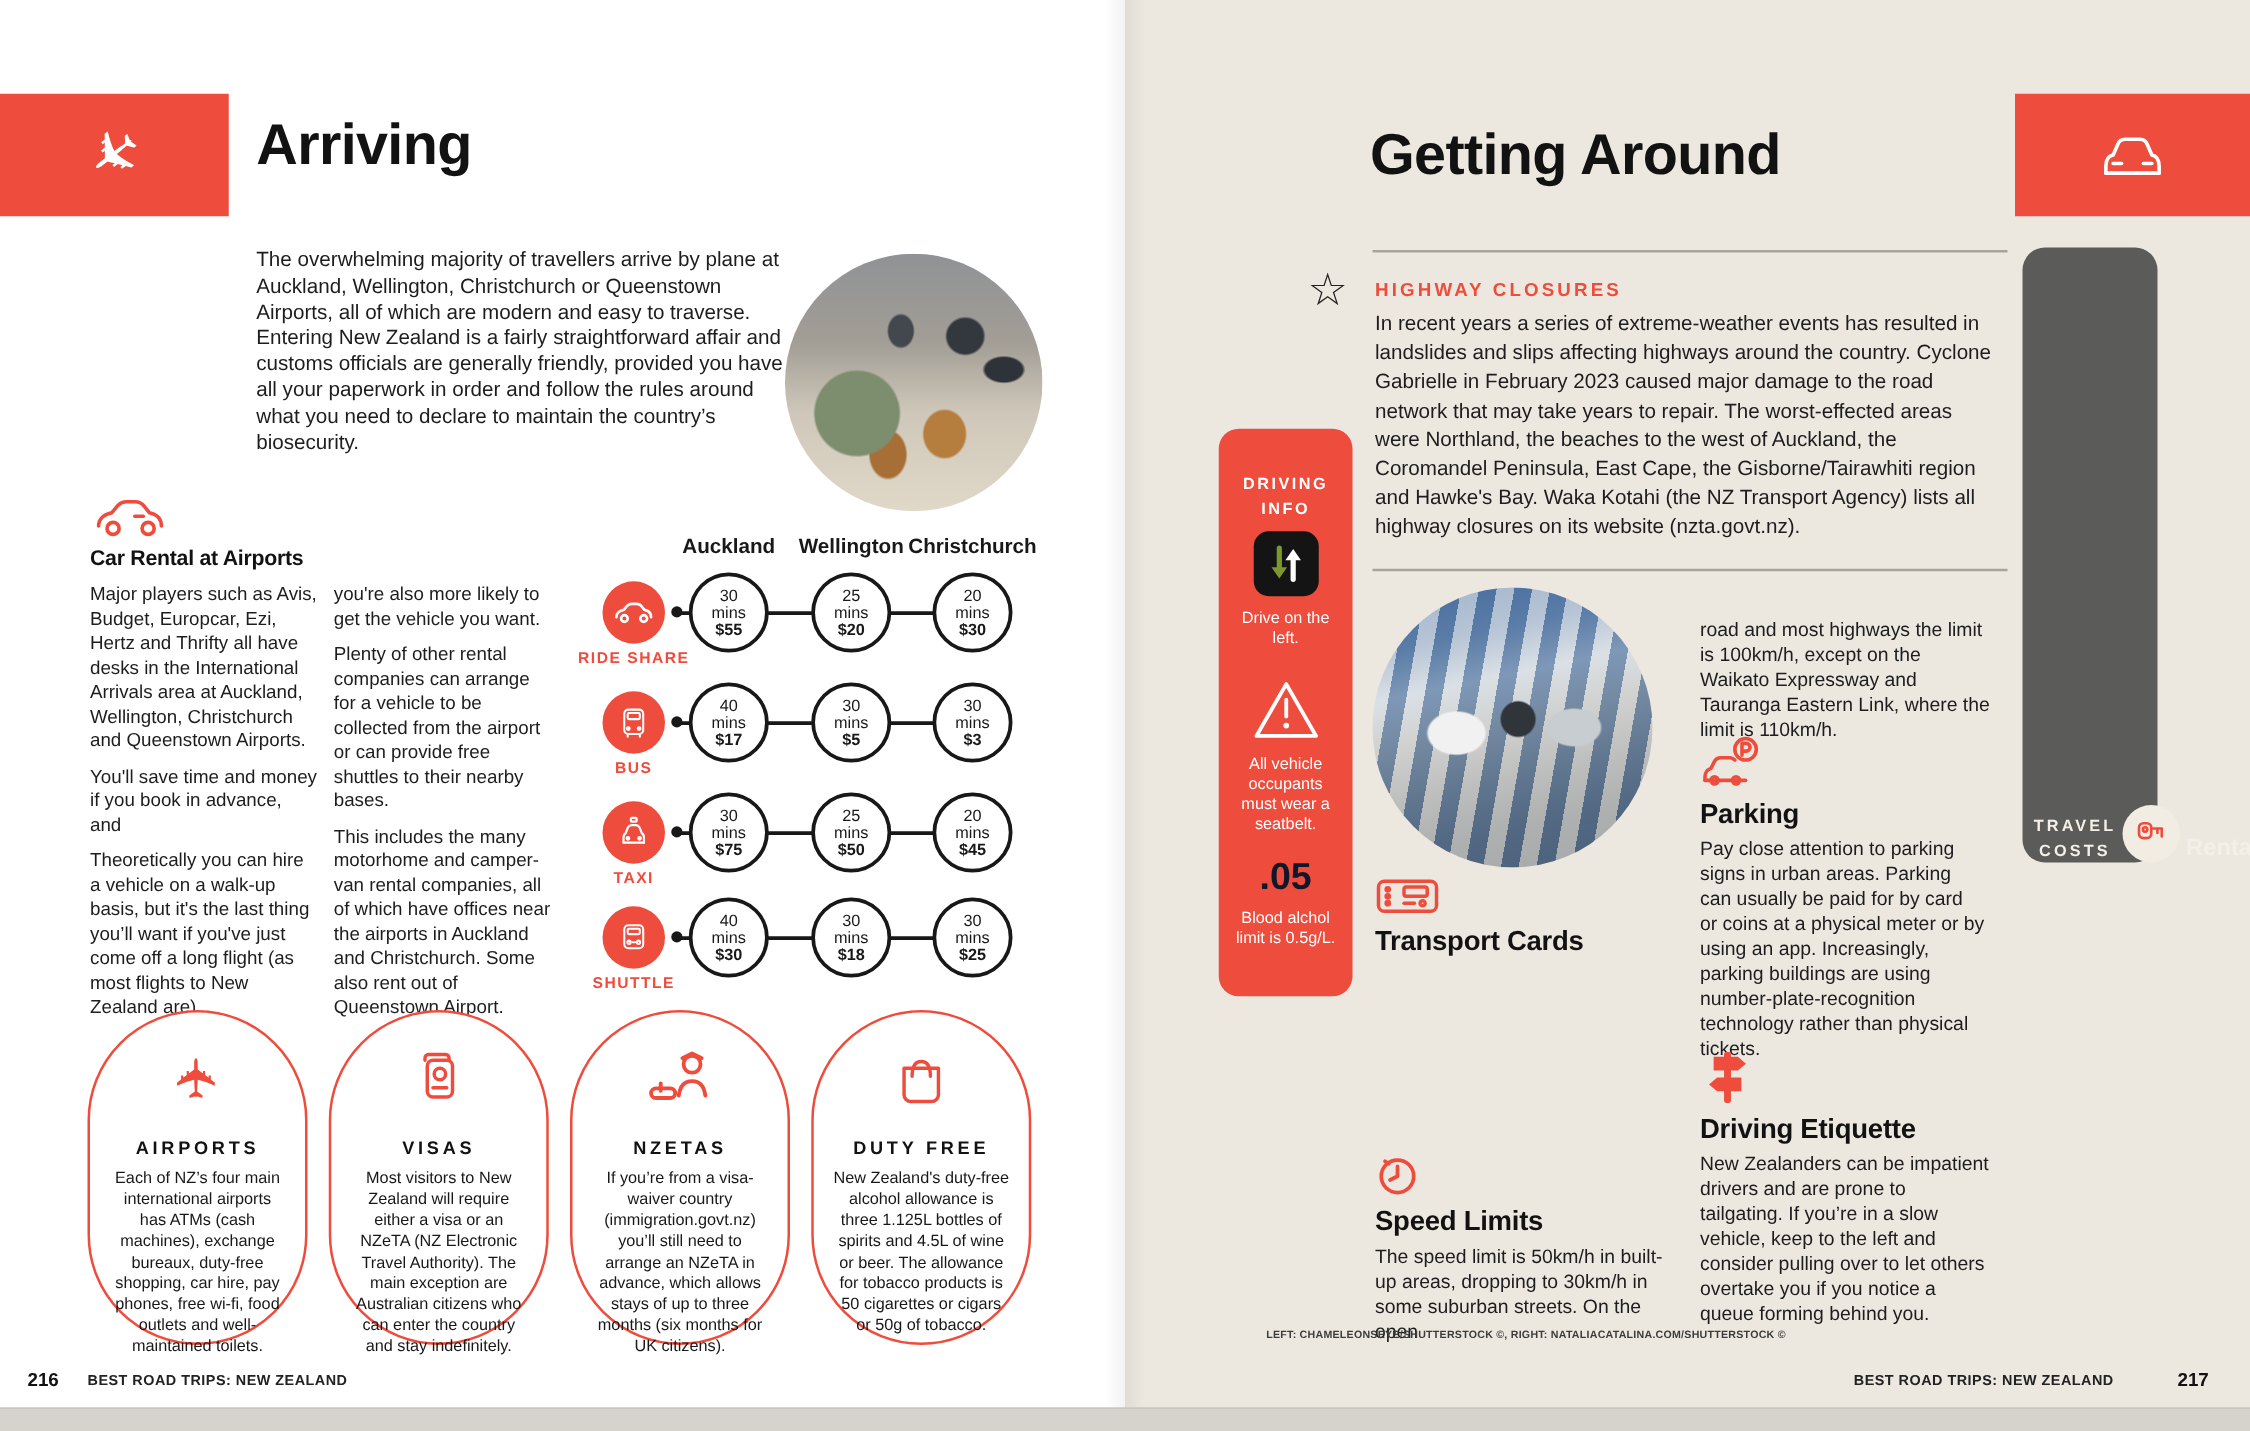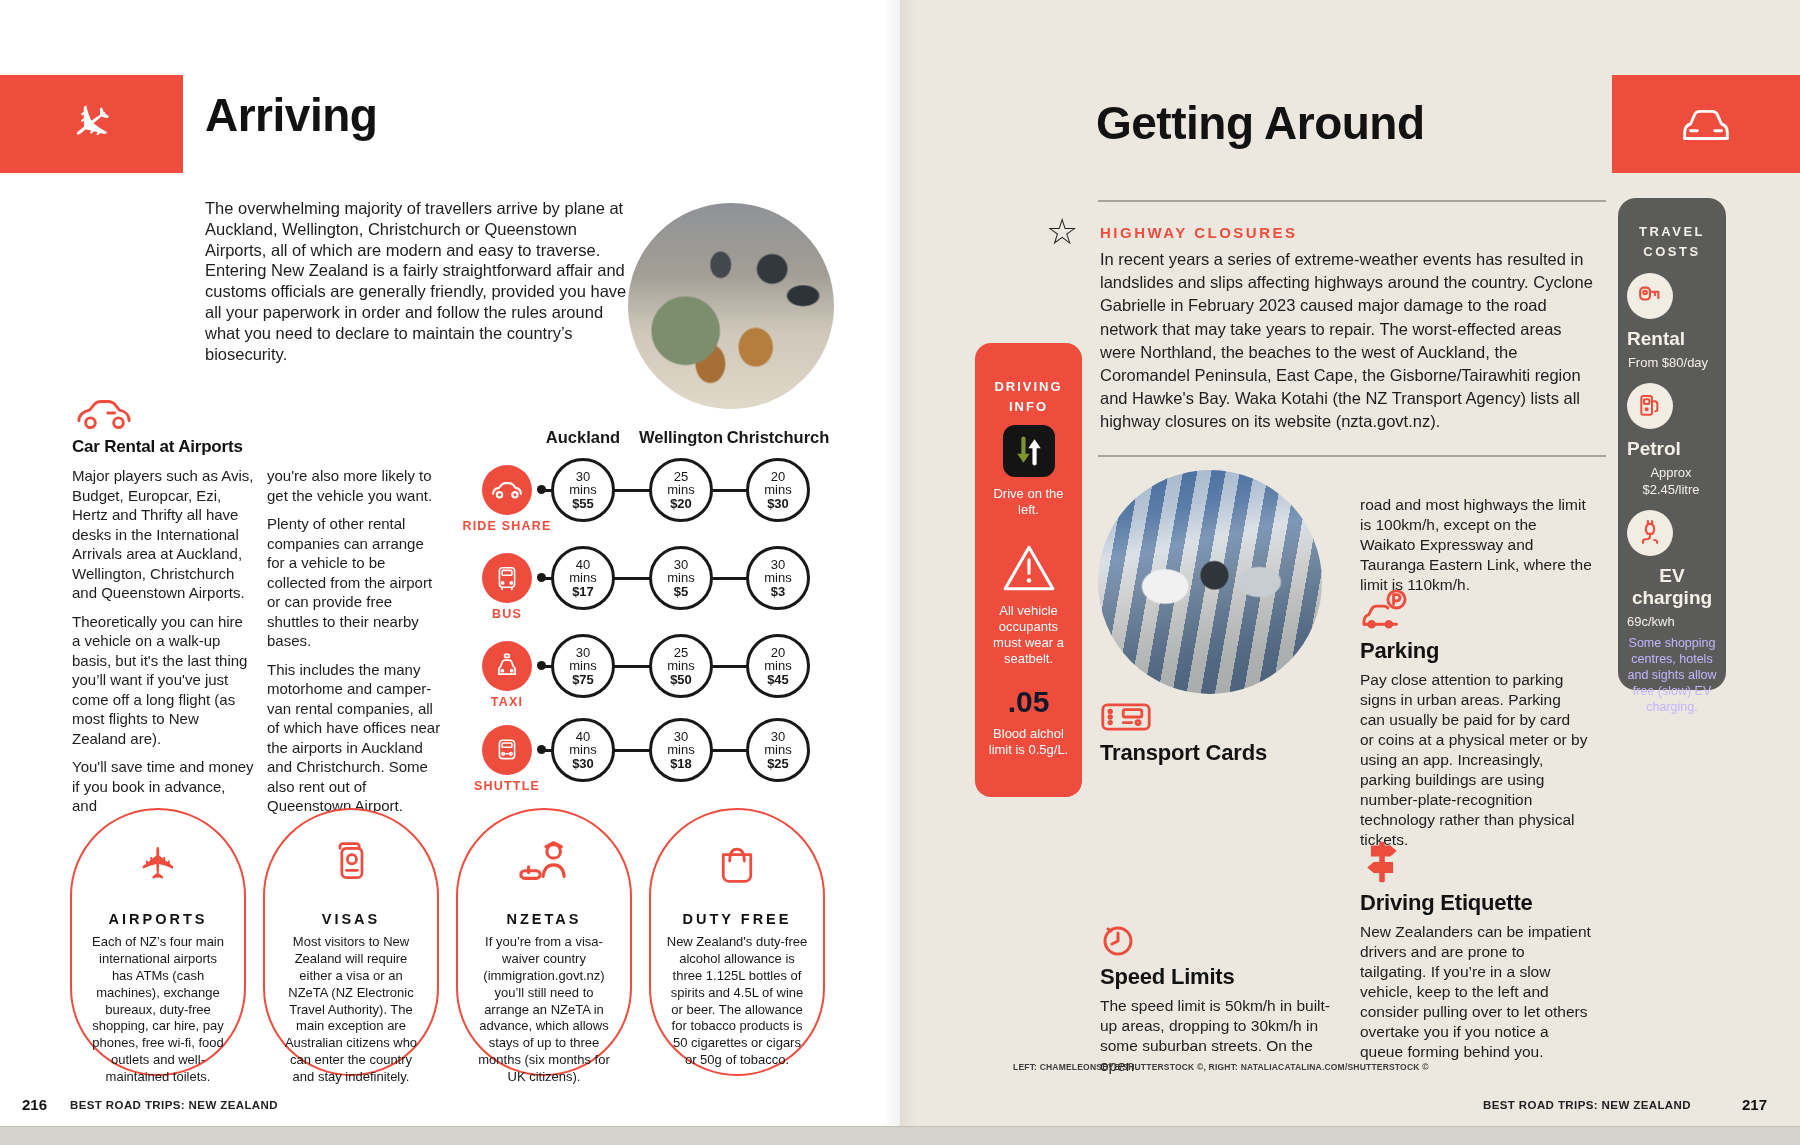--- a/index.html
+++ b/index.html
@@ -63,21 +63,21 @@
   
   .dbox{position:absolute;left:975px;top:343px;width:107px;height:454px;background:var(--red);border-radius:16px;
         color:#fff;display:flex;flex-direction:column;align-items:center;text-align:center;padding:34px 9px 0;gap:9px}
   .dtitle{font-weight:800;letter-spacing:2px;font-size:13px;line-height:1.5}
   .dtext{font-size:13px;line-height:1.25}
   .blackbox{width:52px;height:52px;background:#141414;border-radius:12px;display:flex;align-items:center;justify-content:center}
   .bignum{font-size:30px;font-weight:800;color:#0f172a;line-height:1}
 
   
   .tcbox{position:absolute;left:1618px;top:198px;width:108px;height:492px;background:var(--dark);border-radius:18px;
-         color:#f4f0e8;display:flex;flex-direction:column;align-items:flex-start;text-align:center;padding:24px 9px 0;gap:5px}
+         color:#f4f0e8;display:flex;flex-direction:row;align-items:flex-end;text-align:center;padding:24px 9px 0;gap:5px}
   .tctitle{letter-spacing:2.5px;font-weight:800;font-size:13px;line-height:1.5}
   .creamcircle{width:46px;height:46px;border-radius:50%;background:var(--cream);display:flex;align-items:center;justify-content:center;color:var(--red);margin-top:7px;flex:none}
   .tlabel{font-weight:800;font-size:19px;margin-top:4px}
   .tvalue{font-size:13px;line-height:1.25}
   .tnote{font-size:12.5px;line-height:1.28;color:#c4b5fd}
 
   .redheading{color:var(--red);font-weight:800;font-size:15px;letter-spacing:2.5px}
   .footer{position:absolute;font-size:11.5px;font-weight:700;letter-spacing:.4px;color:#222}
   .pagenum{position:absolute;font-size:15px;font-weight:800;color:#121212}
   .credit{position:absolute;font-size:8.5px;font-weight:700;letter-spacing:.2px;color:#3c3c3c}
@@ -105,22 +105,22 @@
       <path d="M4 26c0-6 5-10 11-11l5-6c2-2 4-3 7-3h7c3 0 6 1 8 4l4 5c6 1 10 5 10 11"></path>
       <path d="M34 18h7"></path>
       <circle cx="16" cy="28" r="5"></circle>
         <circle cx="45" cy="28" r="5"></circle>
     </svg>
   </div>
   <div class="abs h2" style="left:72px;top:437px;font-size:17px">Car Rental at Airports</div>
 
   <div class="abs bodytext smallcol" style="left:72px;top:466px;width:182px">
     <p>Major players such as Avis, Budget, Europcar, Ezi, Hertz and Thrifty all have desks in the International Arrivals area at Auckland, Wellington, Christchurch and Queenstown Airports.</p>
+    <p>You'll save time and money if you book in advance, and</p>
     <p>Theoretically you can hire a vehicle on a walk-up basis, but it's the last thing you’ll want if you've just come off a long flight (as most flights to New Zealand are).</p>
-    <p>You'll save time and money if you book in advance, and</p>
   </div>
   <div class="abs bodytext smallcol" style="left:267px;top:466px;width:178px">
     <p>you're also more likely to get the vehicle you want.</p>
     <p>Plenty of other rental companies can arrange for a vehicle to be collected from the airport or can provide free shuttles to their nearby bases.</p>
     <p>This includes the many motorhome and camper-van rental companies, all of which have offices near the airports in Auckland and Christchurch. Some also rent out of Queenstown Airport.</p>
   </div>
 
   <div class="colhead" style="left:518px;top:428px">Auckland</div>
   <div class="colhead" style="left:616px;top:428px">Wellington</div>
   <div class="colhead" style="left:713px;top:428px">Christchurch</div>

